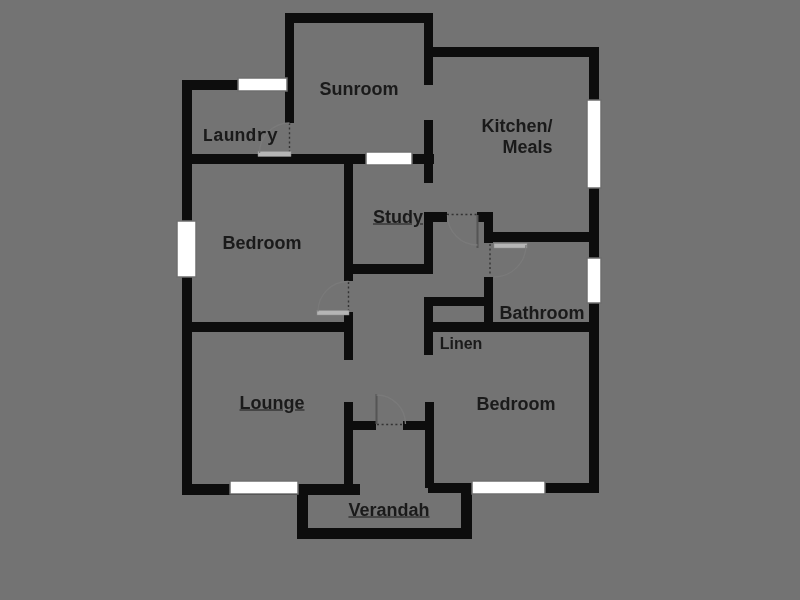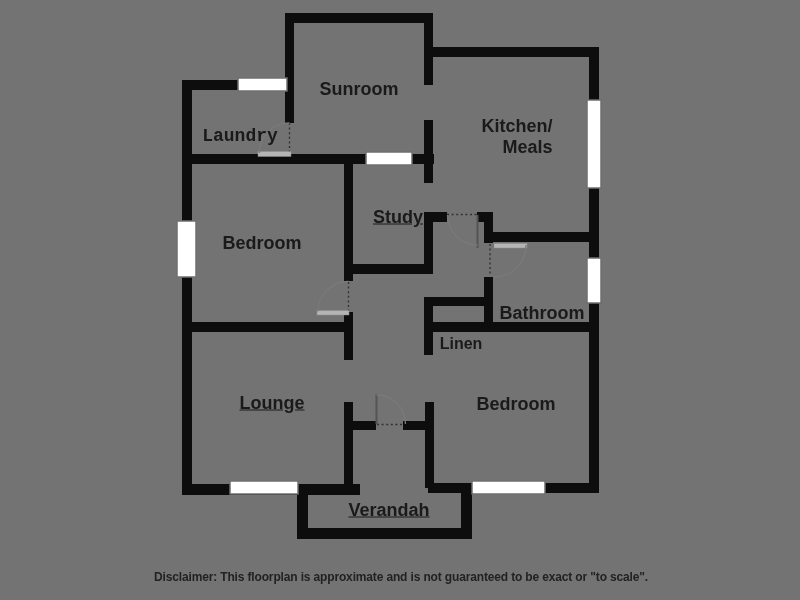--- a/index.html
+++ b/index.html
@@ -112,14 +112,13 @@
   <div class="room-label" style="left:542px;top:285px;margin-top:28px;">Bathroom</div>
 
   <div class="room-label small" style="left:461px;top:312px;margin-top:32px;">Linen</div>
 
   <div class="room-label" style="left:272px;top:403px;text-decoration:underline;">Lounge</div>
 
   <div class="room-label" style="left:516px;top:404px;">Bedroom</div>
 
   <div class="room-label" style="left:389px;top:510px;text-decoration:underline;">Verandah</div>
 
-  <div id="disclaimer">Disclaimer: This floorplan is approximate and is not guaranteed to be exact or "to scale".</div>
 </div>
 
 </body></html>

